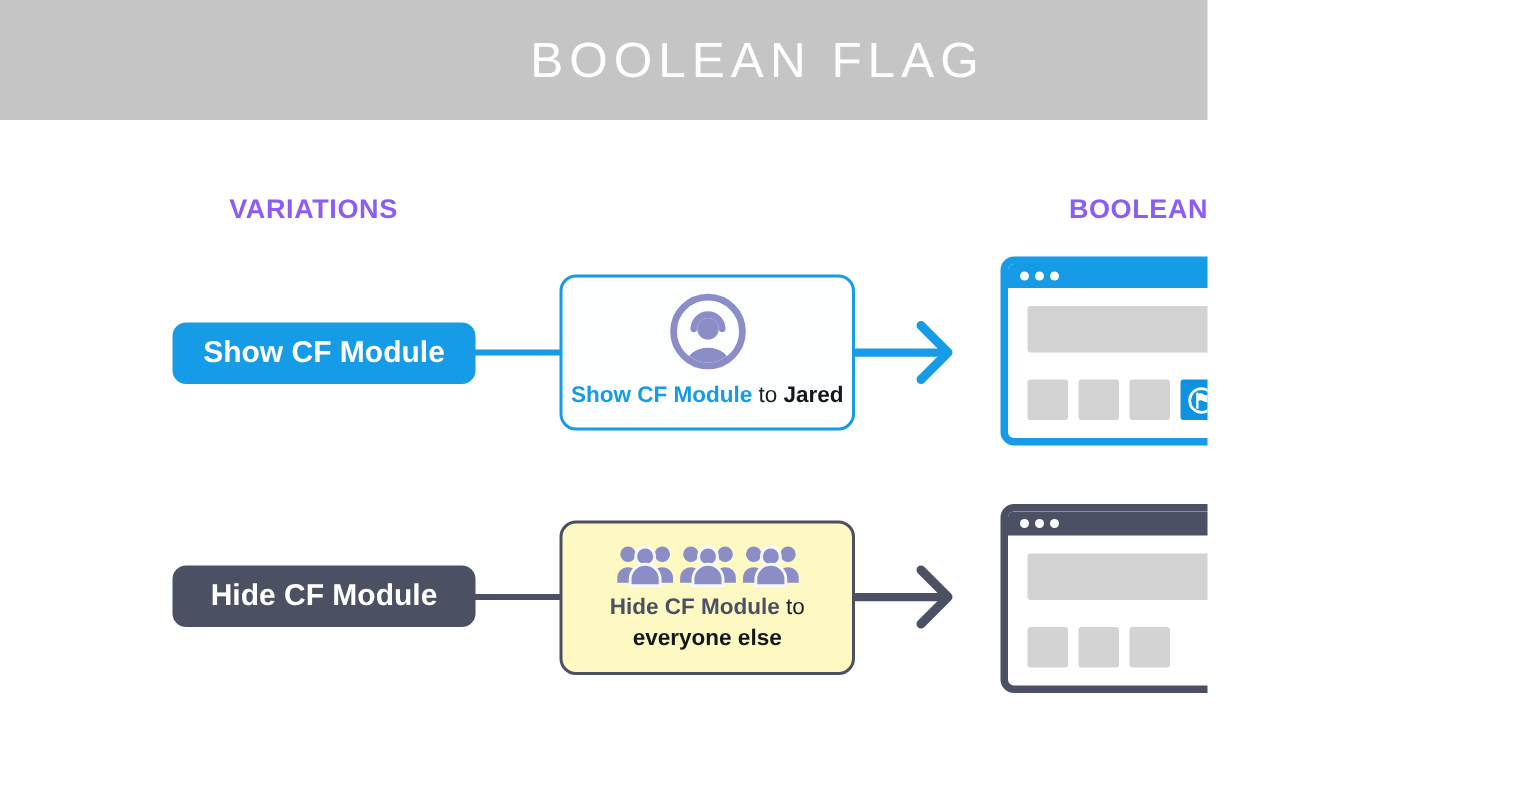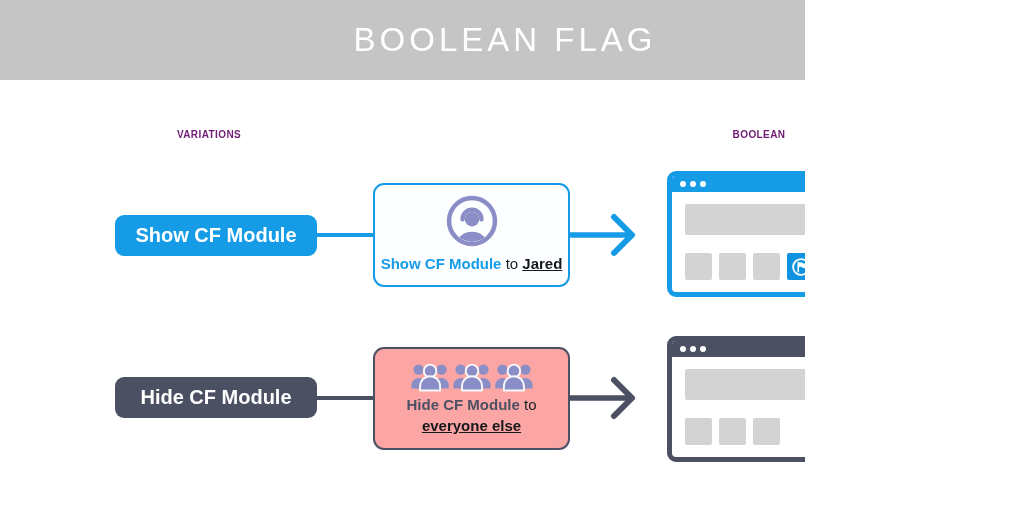--- a/index.html
+++ b/index.html
@@ -5,50 +5,50 @@
   html,body{margin:0;padding:0;background:#fff;}
   .stage{position:relative;width:805px;height:524px;background:#ffffff;overflow:hidden;
          font-family:"Liberation Sans","DejaVu Sans",sans-serif;}
 
   
   .banner{position:absolute;left:0;top:0;width:1010px;height:80px;background:#c5c5c6;}
   .banner-title{position:absolute;left:0;top:0;width:100%;height:80px;line-height:80px;
                 text-align:center;color:#ffffff;font-size:33px;font-weight:400;letter-spacing:4px;}
 
   
-  .col-head{position:absolute;top:129px;transform:translateX(-50%);font-size:10px;font-weight:700;
-            color:#701a75;letter-spacing:.4px;white-space:nowrap;}
+  .col-head{position:absolute;top:129px;transform:translateX(-50%);font-size:18px;font-weight:700;
+            color:#8b5cf6;letter-spacing:.4px;white-space:nowrap;}
   .col-head.variations{left:209px;}
   .col-head.targeting{left:471px;}
   .col-head.results{left:759px;}
 
   
   .pill{position:absolute;left:115px;width:202px;height:41px;border-radius:9px;
         color:#fff;font-size:20px;font-weight:700;text-align:center;line-height:41px;white-space:nowrap;}
   .pill.blue{background:#169ce6;top:215px;}
   .pill.dark{background:#4c5063;top:377px;}
 
   
   .conn{position:absolute;left:315px;width:60px;height:4px;border-radius:2px;}
   .conn.blue{background:#169ce6;top:233px;}
   .conn.dark{background:#4c5063;top:396px;}
 
   
   .card{position:absolute;left:373px;width:197px;border-radius:11px;box-sizing:border-box;}
   .card.blue{top:183px;height:104px;border:2px solid #169ce6;background:#fdfeff;}
-  .card.dark{top:347px;height:103px;border:2px solid #4c5063;background:#fca5a5;}
+  .card.dark{top:347px;height:103px;border:2px solid #4c5063;background:#fef9c3;}
   .card-icon{position:absolute;left:50%;transform:translateX(-50%);}
   .card.blue .card-icon{top:9px;}
   .card.dark .card-icon{top:11px;}
   .card-text{position:absolute;left:0;width:100%;text-align:center;font-size:15px;color:#1b1d22;white-space:nowrap;}
   .card.blue .card-text{bottom:13px;}
   .card.dark .card-text{bottom:12px;line-height:21px;white-space:normal;}
   .flag-name-blue{color:#169ce6;font-weight:700;}
   .flag-name-dark{color:#4c5063;font-weight:700;}
-  .target-bold{font-weight:700;color:#15171b;text-decoration:underline;}
+  .target-bold{font-weight:700;color:#15171b;}
 
   
   .arrow{position:absolute;left:568px;width:82px;height:46px;}
   .arrow.blue{top:212px;}
   .arrow.dark{top:375px;}
 
   
   .browser{position:absolute;left:667px;width:191px;height:126px;border-radius:9px;
            box-sizing:border-box;background:#fff;overflow:hidden;}
   .browser.blue{top:171px;border:5px solid #169ce6;}

